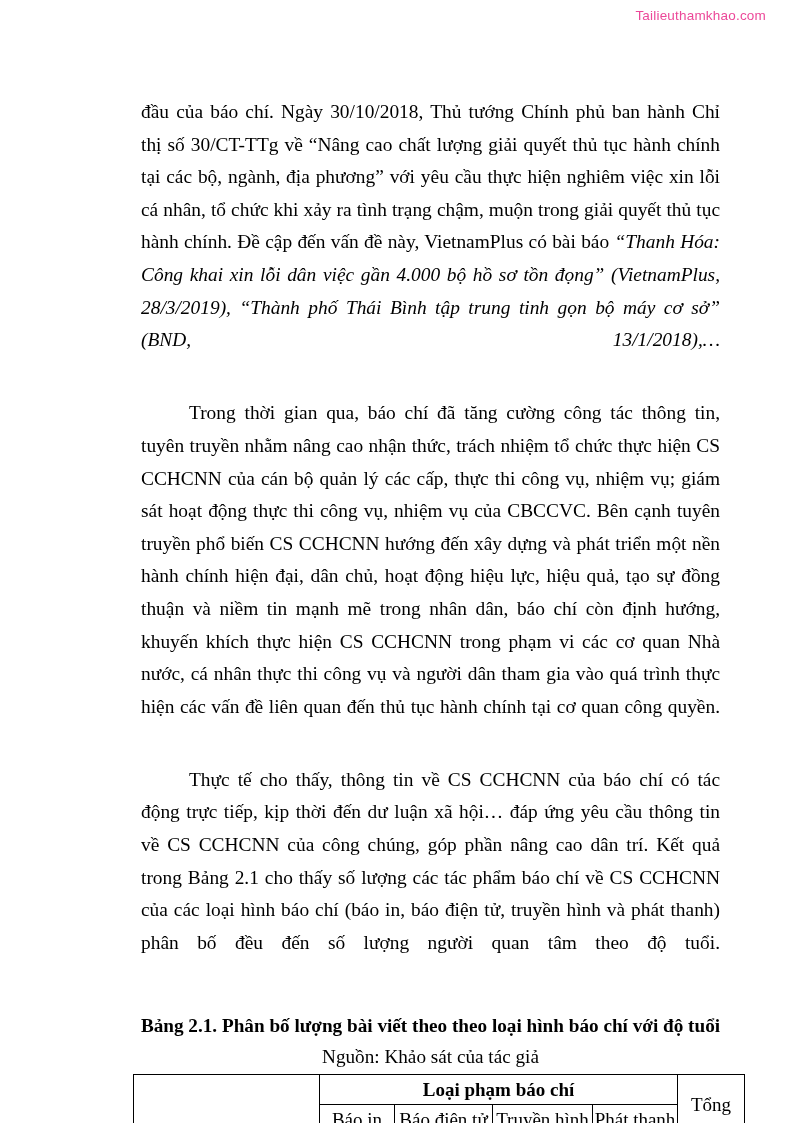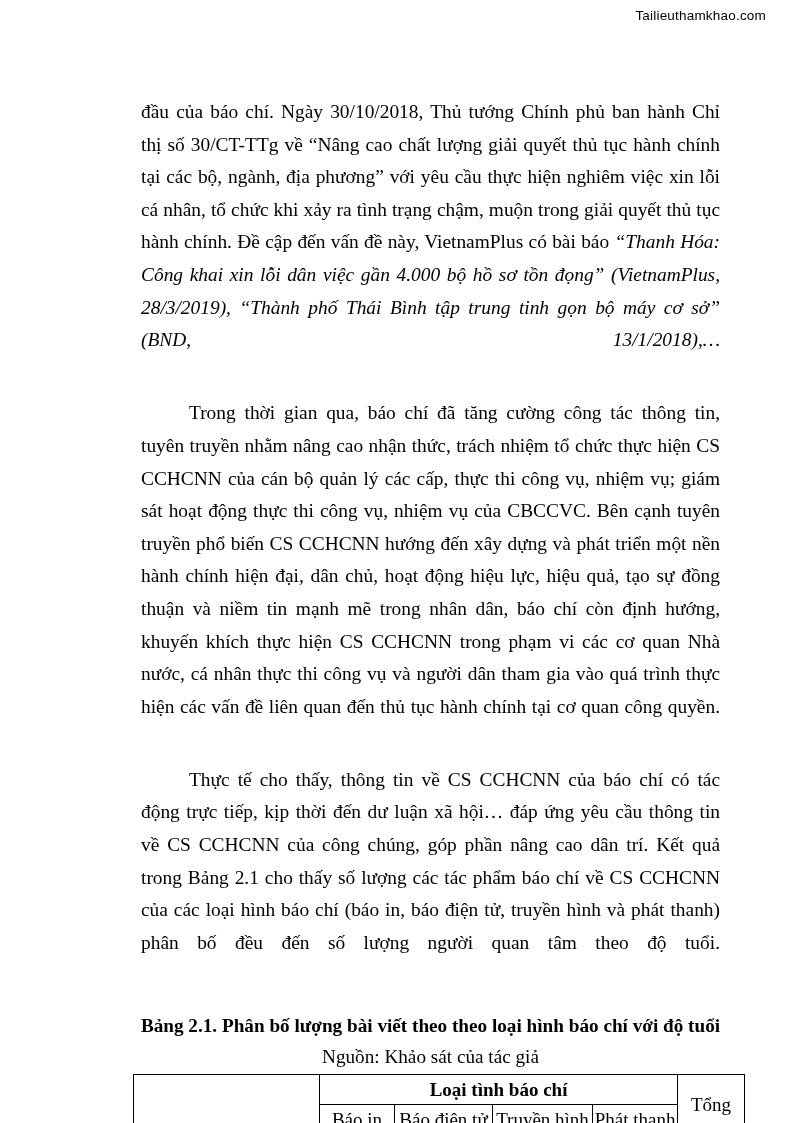--- a/index.html
+++ b/index.html
@@ -26,21 +26,21 @@
   }
 
   
   .watermark {
     position: absolute;
     top: 8px;
     right: 28px;
     font-family: "Liberation Sans", "DejaVu Sans", sans-serif;
     font-size: 13.5px;
     letter-spacing: 0.2px;
-    color: #000000;
+    color: #ec4899;
     user-select: none;
     white-space: nowrap;
   }
 
   
   .content {
     position: absolute;
     left: 133px;
     top: 88px;
     width: 595px;
@@ -159,21 +159,21 @@
           <col class="c1">
           <col class="c2">
           <col class="c3">
         <col class="c4">
           <col class="c5">
           <col class="c6">
       </colgroup>
       <thead>
         <tr>
           <td colspan="2" rowspan="2"></td>
-          <th colspan="4" class="grouphead">Loại tình báo chí</th>
+          <th colspan="4" class="grouphead">Loại phạm báo chí</th>
           <td rowspan="2">Tổng</td>
         </tr>
         <tr>
           <td>Báo in</td>
           <td>Báo điện tử</td>
           <td>Truyền hình</td>
           <td>Phát thanh</td>
         </tr>
       </thead>
 

